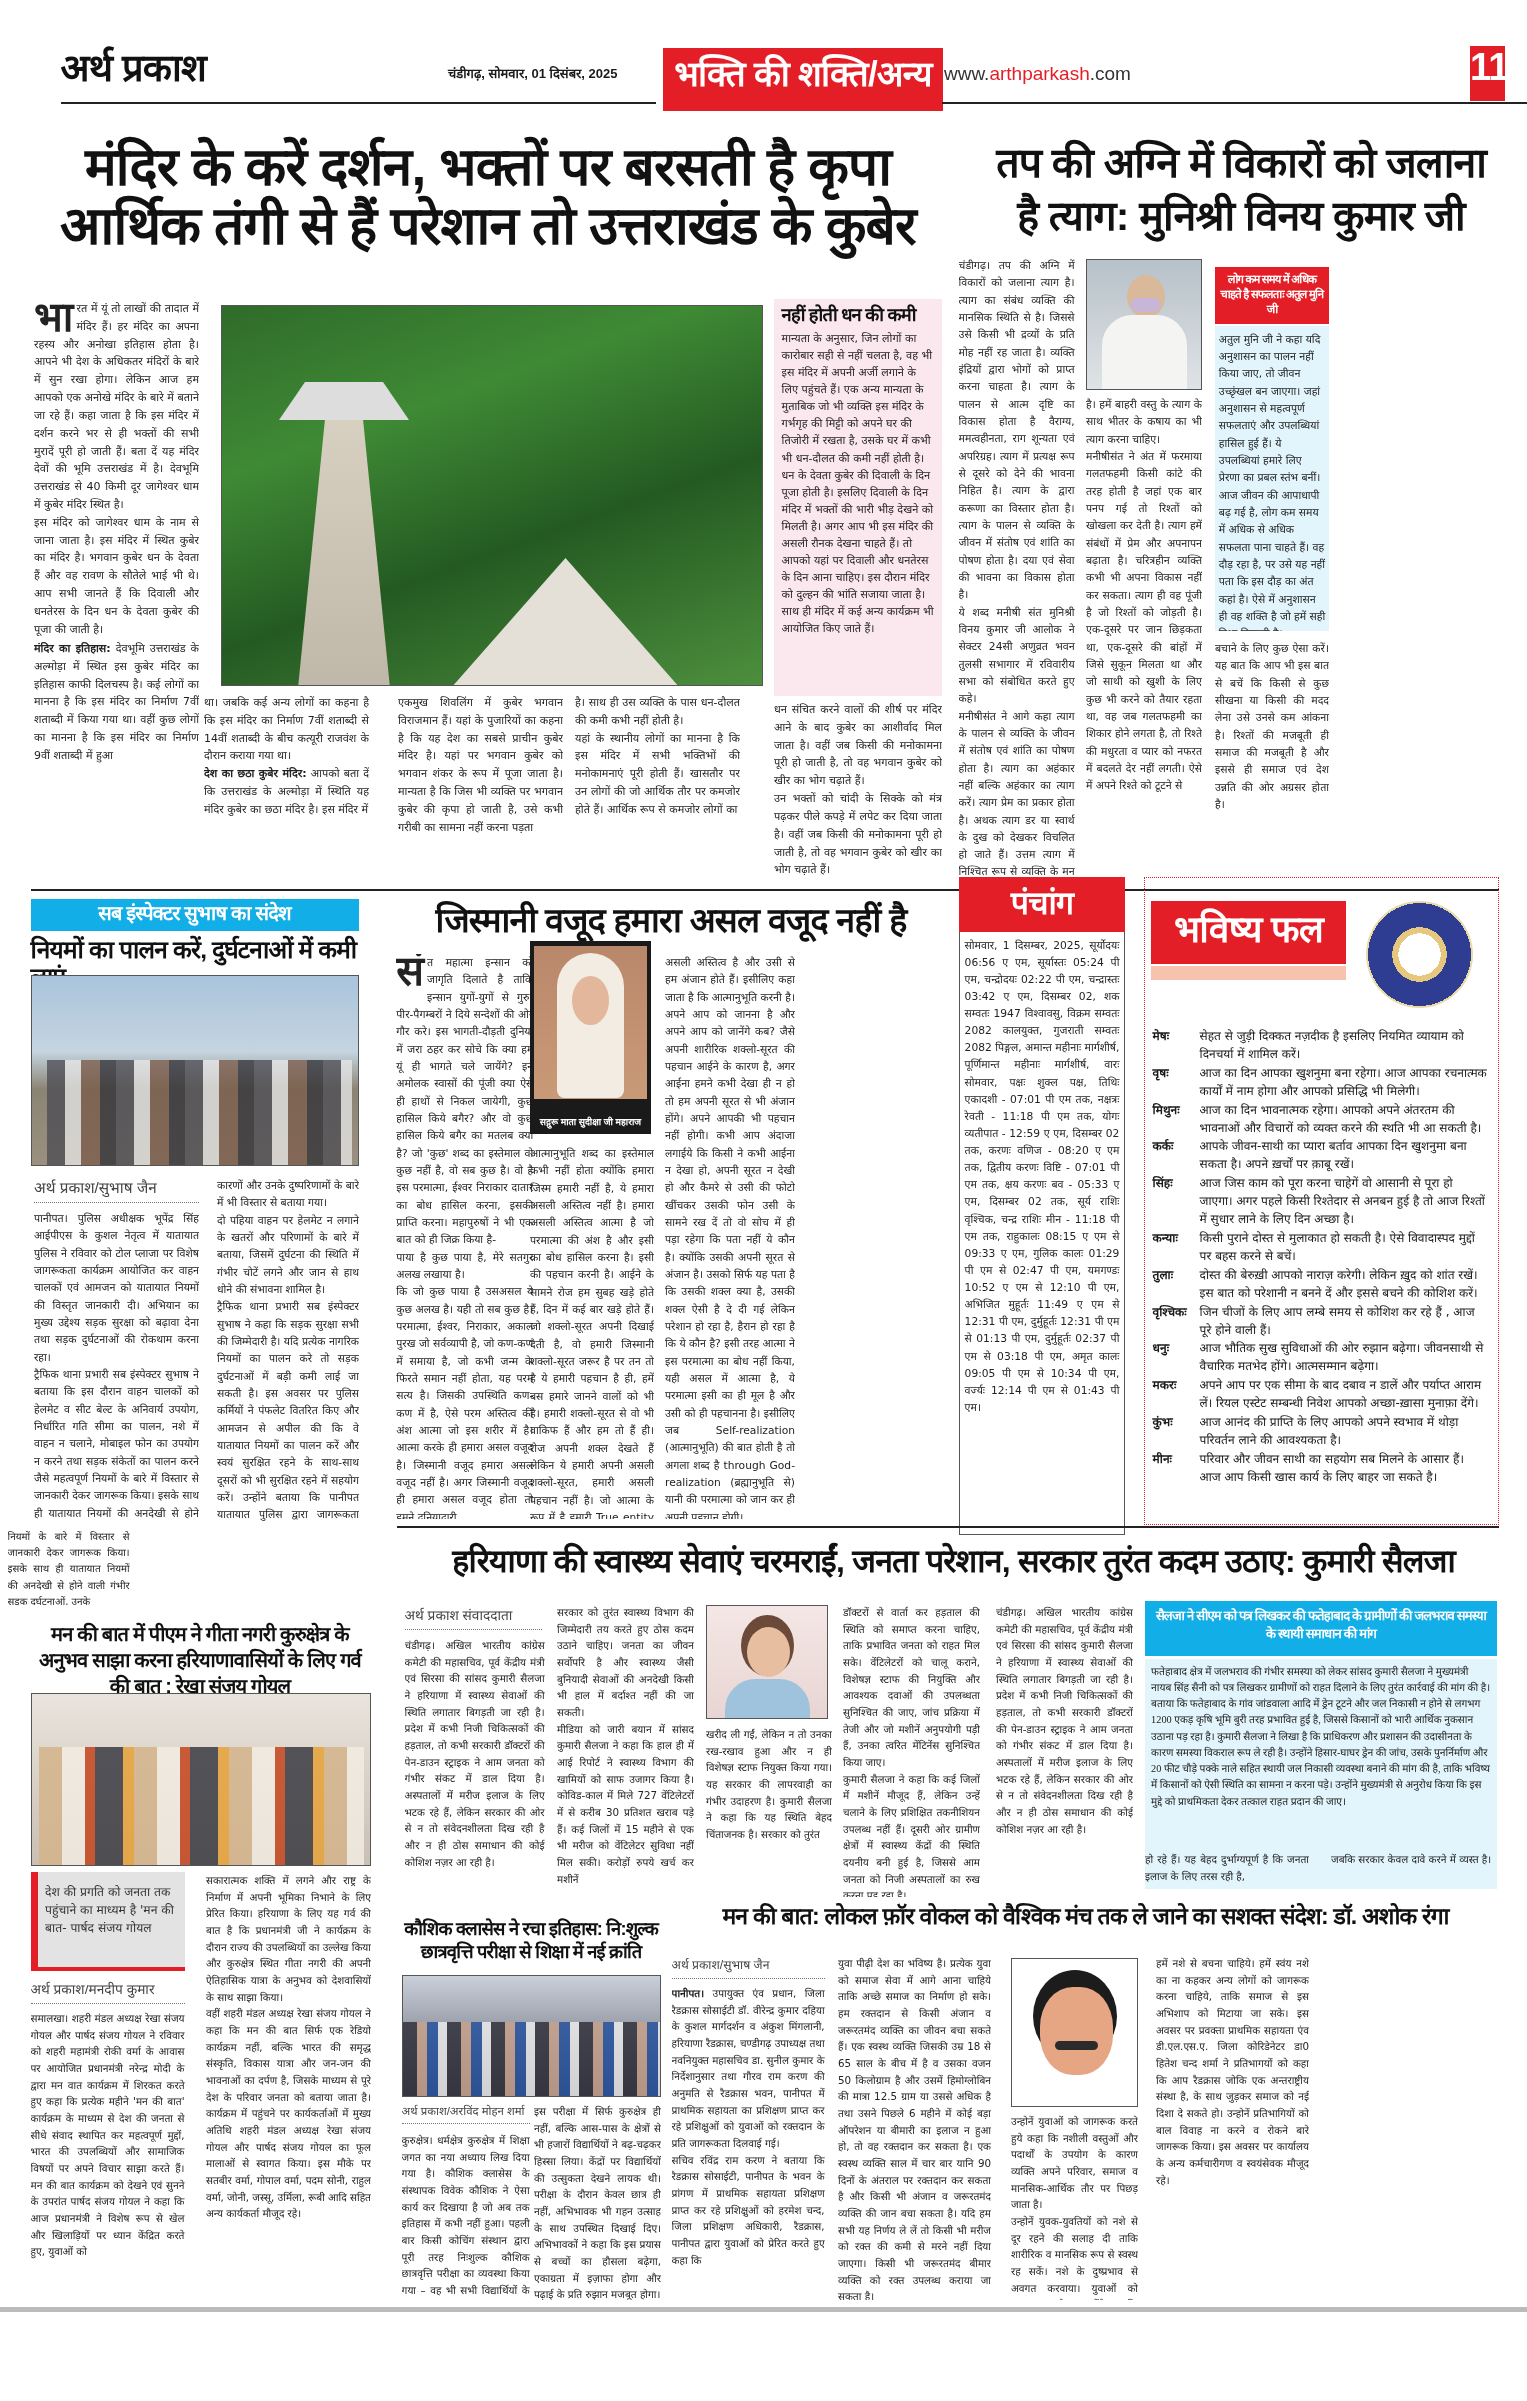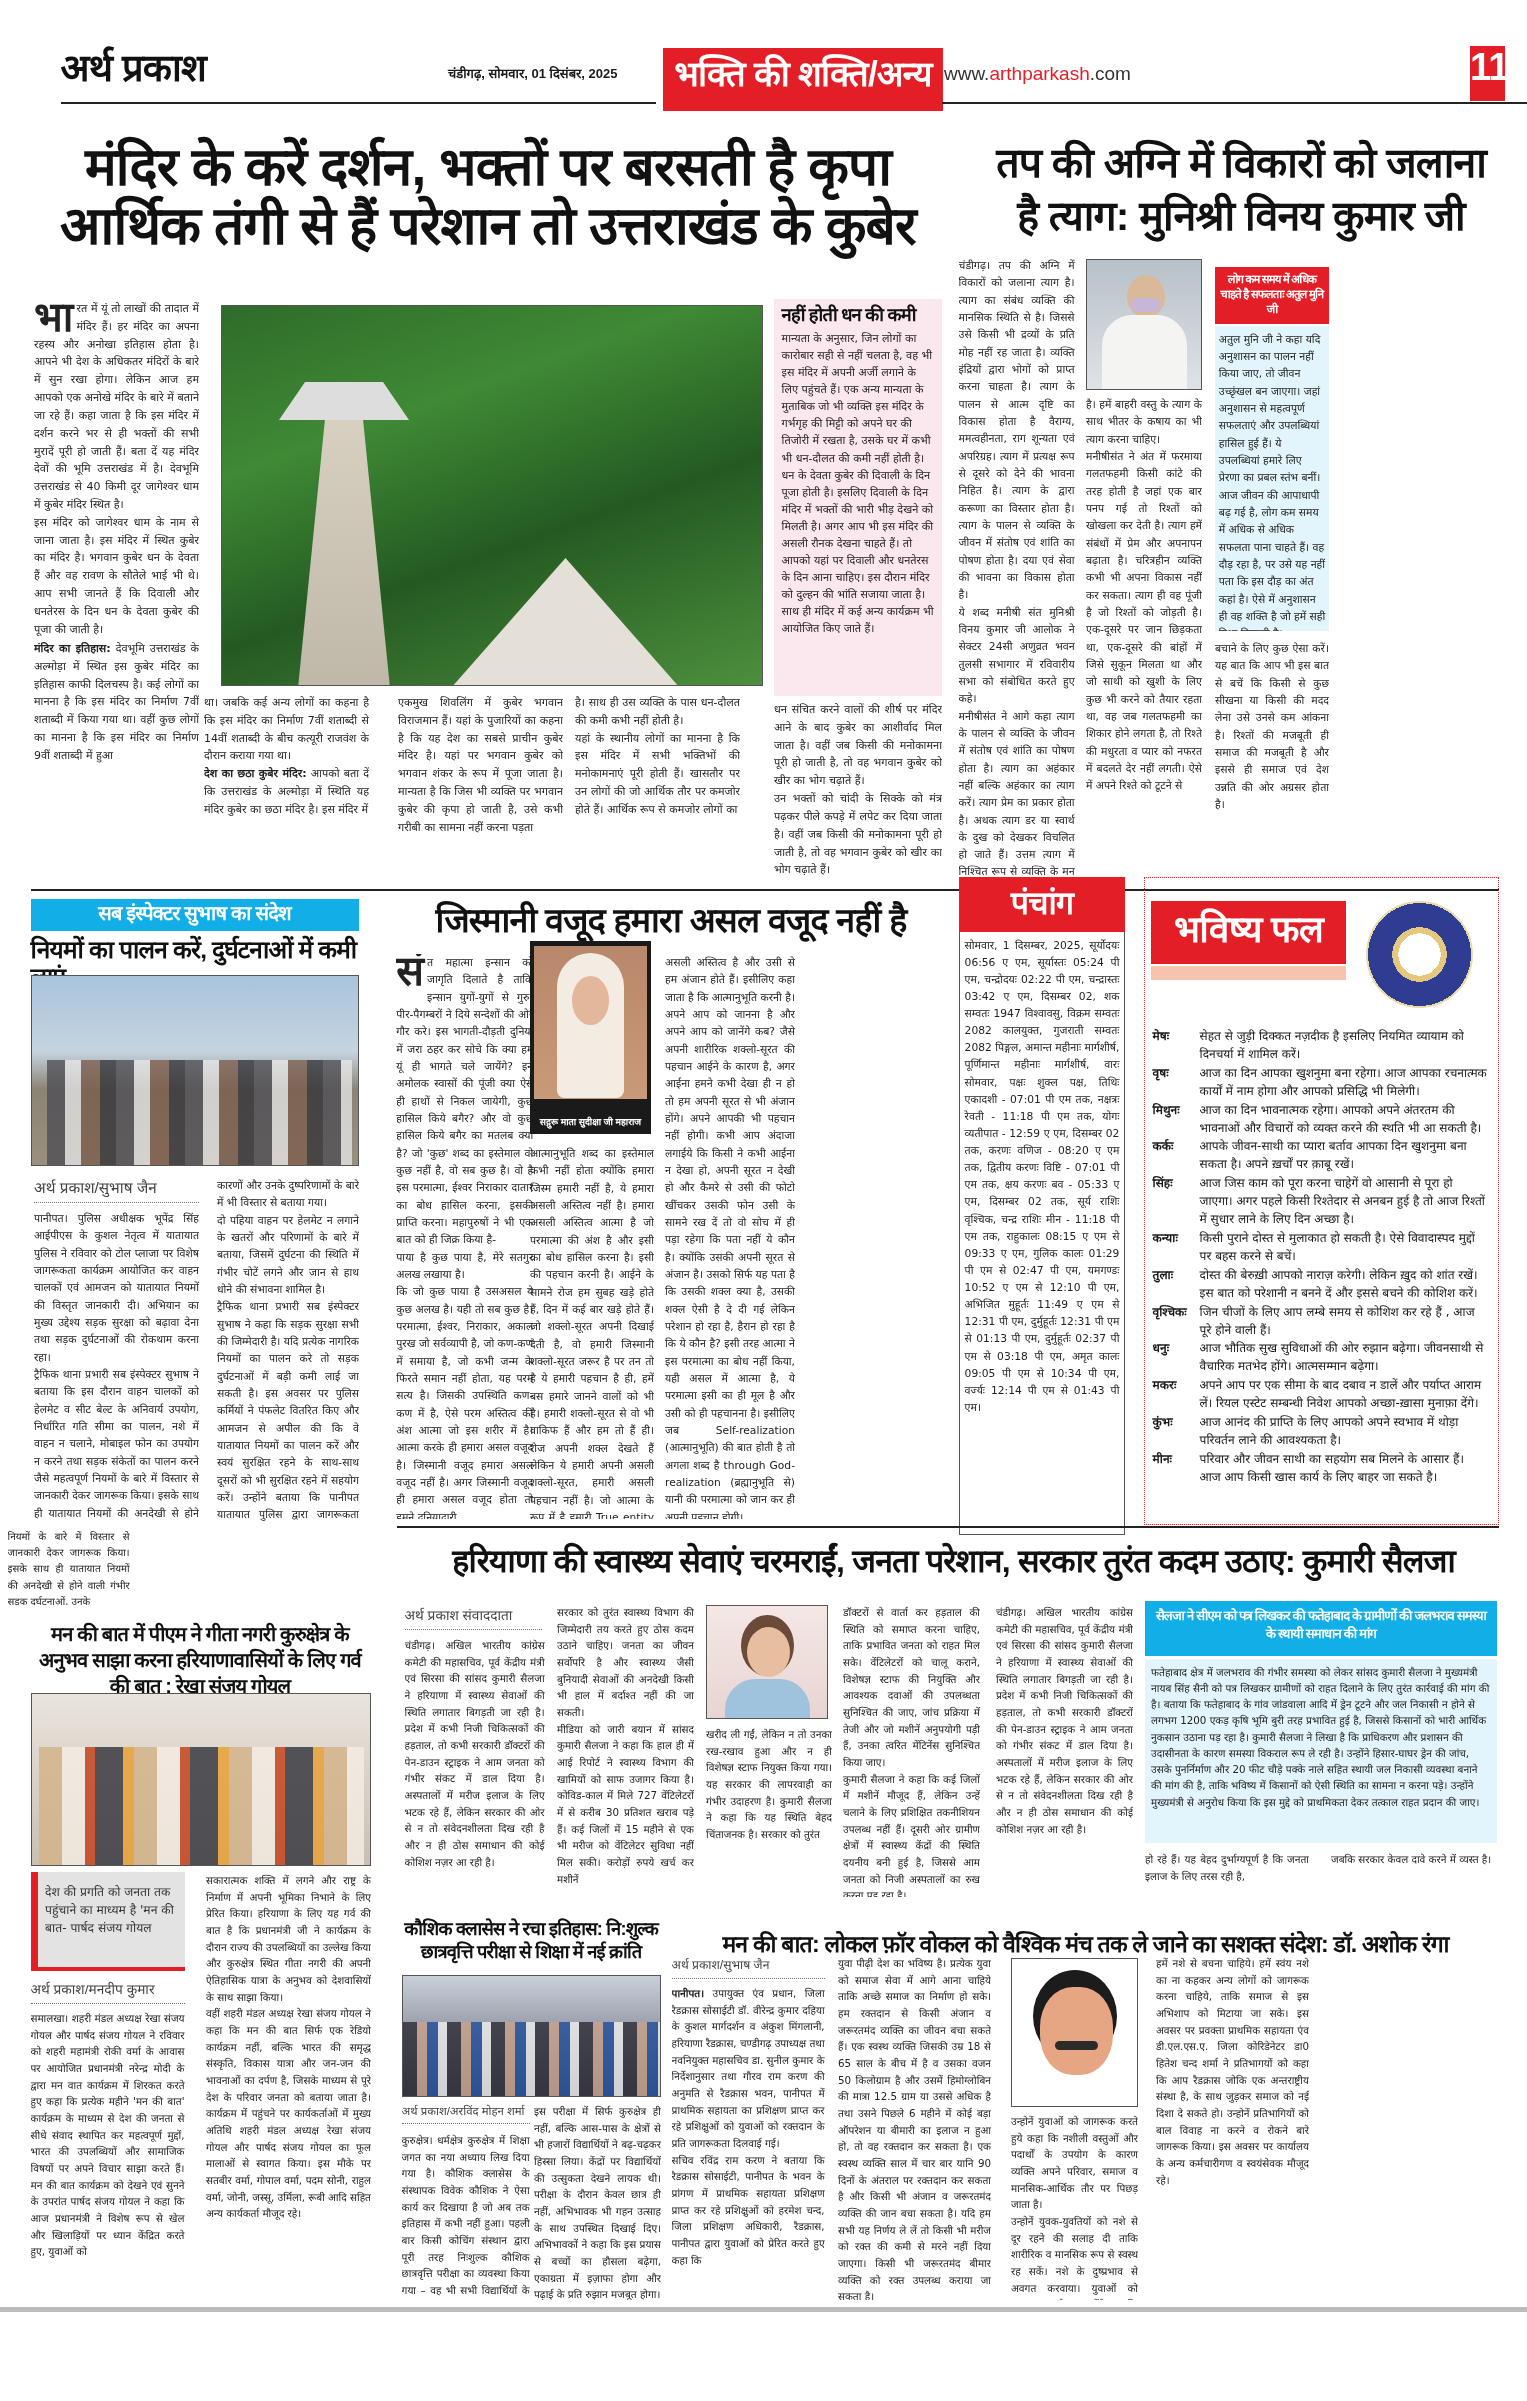--- a/index.html
+++ b/index.html
@@ -190,21 +190,21 @@
    मीडिया को जारी बयान में सांसद कुमारी सैलजा ने कहा कि हाल ही में आई रिपोर्ट ने स्वास्थ्य विभाग की खामियों को साफ उजागर किया है। कोविड-काल में मिले 727 वेंटिलेटरों में से करीब 30 प्रतिशत खराब पड़े हैं। कई जिलों में 15 महीने से एक भी मरीज को वेंटिलेटर सुविधा नहीं मिल सकी। करोड़ों रुपये खर्च कर मशीनें</div>
   <div class="photo" style="left:309px;top:76px;width:122px;height:114px;background:linear-gradient(#f4e7e5,#e8d5d3);">
     <div style="position:absolute;left:34px;top:9.2px;width:53px;height:61px;border-radius:50%;background:#6b4a3a;"></div>
     <div style="position:absolute;left:40px;top:21.4px;width:43px;height:50px;border-radius:50%;background:#e7bea0;"></div>
     <div style="position:absolute;left:18.3px;top:73px;width:85px;height:41px;border-radius:30.5px 30.5px 0 0;background:#9fc3dd;"></div>
   </div>
   <div class="col body-txt" style="left:309px;top:197px;width:126px;height:171px;font-size:10.3px;">खरीद ली गईं, लेकिन न तो उनका रख-रखाव हुआ और न ही विशेषज्ञ स्टाफ नियुक्त किया गया। यह सरकार की लापरवाही का गंभीर उदाहरण है। कुमारी सैलजा ने कहा कि यह स्थिति बेहद चिंताजनक है। सरकार को तुरंत</div>
   <div class="col body-txt" style="left:446px;top:75px;width:137px;height:293px;font-size:10.3px;white-space:pre-line">डॉक्टरों से वार्ता कर हड़ताल की स्थिति को समाप्त करना चाहिए, ताकि प्रभावित जनता को राहत मिल सके। वेंटिलेटरों को चालू कराने, विशेषज्ञ स्टाफ की नियुक्ति और आवश्यक दवाओं की उपलब्धता सुनिश्चित की जाए, जांच प्रक्रिया में तेजी और जो मशीनें अनुपयोगी पड़ी हैं, उनका त्वरित मेंटिनेंस सुनिश्चित किया जाए।
    कुमारी सैलजा ने कहा कि कई जिलों में मशीनें मौजूद हैं, लेकिन उन्हें चलाने के लिए प्रशिक्षित तकनीशियन उपलब्ध नहीं हैं। दूसरी ओर ग्रामीण क्षेत्रों में स्वास्थ्य केंद्रों की स्थिति दयनीय बनी हुई है, जिससे आम जनता को निजी अस्पतालों का रुख करना पड़ रहा है।</div>
   <div class="abs blue hl" style="left:748px;top:72px;width:352px;height:55px;font-size:13px;text-align:center;padding:6.1px 6.1px;color:#fff;line-height:1.4;">सैलजा ने सीएम को पत्र लिखकर की फतेहाबाद के ग्रामीणों की जलभराव समस्या के स्थायी समाधान की मांग</div>
-  <div class="abs" style="left:748px;top:130px;width:352px;height:184px;background:#e2f4fc;padding:4.6px 6.1px;overflow:hidden;">
+  <div class="abs" style="left:748px;top:130px;width:352px;height:230px;background:#e2f4fc;padding:4.6px 6.1px;overflow:hidden;font-family:Liberation Serif, serif;">
     <div class="body-txt" style="font-size:10.3px;line-height:1.58;text-align:left;">फतेहाबाद क्षेत्र में जलभराव की गंभीर समस्या को लेकर सांसद कुमारी सैलजा ने मुख्यमंत्री नायब सिंह सैनी को पत्र लिखकर ग्रामीणों को राहत दिलाने के लिए तुरंत कार्रवाई की मांग की है। बताया कि फतेहाबाद के गांव जांडवाला आदि में ड्रेन टूटने और जल निकासी न होने से लगभग 1200 एकड़ कृषि भूमि बुरी तरह प्रभावित हुई है, जिससे किसानों को भारी आर्थिक नुकसान उठाना पड़ रहा है। कुमारी सैलजा ने लिखा है कि प्राधिकरण और प्रशासन की उदासीनता के कारण समस्या विकराल रूप ले रही है। उन्होंने हिसार-घाघर ड्रेन की जांच, उसके पुनर्निर्माण और 20 फीट चौड़े पक्के नाले सहित स्थायी जल निकासी व्यवस्था बनाने की मांग की है, ताकि भविष्य में किसानों को ऐसी स्थिति का सामना न करना पड़े। उन्होंने मुख्यमंत्री से अनुरोध किया कि इस मुद्दे को प्राथमिकता देकर तत्काल राहत प्रदान की जाए।</div>
   </div>
   <div class="col body-txt" style="left:748px;top:322px;width:164px;height:46px;font-size:10.3px;">हो रहे हैं। यह बेहद दुर्भाग्यपूर्ण है कि जनता इलाज के लिए तरस रही है,</div>
   <div class="col body-txt" style="left:934px;top:322px;width:164px;height:46px;font-size:10.3px;">जबकि सरकार केवल दावे करने में व्यस्त है।</div>
   <div class="col body-txt" style="left:599px;top:75px;width:137px;height:293px;font-size:10.3px;"><span>चंडीगढ़। अखिल भारतीय कांग्रेस कमेटी की महासचिव, पूर्व केंद्रीय मंत्री एवं सिरसा की सांसद कुमारी सैलजा ने हरियाणा में स्वास्थ्य सेवाओं की स्थिति लगातार बिगड़ती जा रही है। प्रदेश में कभी निजी चिकित्सकों की हड़ताल, तो कभी सरकारी डॉक्टरों की पेन-डाउन स्ट्राइक ने आम जनता को गंभीर संकट में डाल दिया है। अस्पतालों में मरीज इलाज के लिए भटक रहे हैं, लेकिन सरकार की ओर से न तो संवेदनशीलता दिख रही है और न ही ठोस समाधान की कोई कोशिश नज़र आ रही है।</span></div>
 </div>
 
 <div class="abs" style="left:0;top:1529px;width:389px;height:872px;">
   <div class="col body-txt" style="left:7.6px;top:0;width:122px;height:76px;font-size:10px;">नियमों के बारे में विस्तार से जानकारी देकर जागरूक किया। इसके साथ ही यातायात नियमों की अनदेखी से होने वाली गंभीर सड़क दुर्घटनाओं, उनके</div>
   <div class="abs hl" style="left:30.5px;top:92px;width:339px;font-size:20px;line-height:1.3;text-align:center;">मन की बात में पीएम ने गीता नगरी कुरुक्षेत्र के अनुभव साझा करना हरियाणावासियों के लिए गर्व की बात : रेखा संजय गोयल</div>
@@ -224,21 +224,21 @@
   <div class="abs hl" style="left:4.6px;top:13.7px;width:259px;font-size:18.3px;text-align:center;line-height:1.3;">कौशिक क्लासेस ने रचा इतिहास: नि:शुल्क छात्रवृत्ति परीक्षा से शिक्षा में नई क्रांति</div>
   <div class="photo" style="left:4.6px;top:72px;width:259px;height:122px;background:linear-gradient(#c9d0da,#5c5a68);">
     <div style="position:absolute;left:0;top:46px;width:259px;height:76px;background:repeating-linear-gradient(90deg,#2b2b35 0 13.7px,#c9a28a 13.7px 24.4px,#1f4e9c 24.4px 35px,#efefef 35px 44px);opacity:.8"></div>
   </div>
   <div class="abs byline" style="left:4.6px;top:200px;width:128px;font-size:11.4px;">अर्थ प्रकाश/अरविंद मोहन शर्मा</div>
   <div class="col body-txt" style="left:4.6px;top:229px;width:128px;height:168px;font-size:10.3px;">कुरुक्षेत्र। धर्मक्षेत्र कुरुक्षेत्र में शिक्षा जगत का नया अध्याय लिख दिया गया है। कौशिक क्लासेस के संस्थापक विवेक कौशिक ने ऐसा कार्य कर दिखाया है जो अब तक इतिहास में कभी नहीं हुआ। पहली बार किसी कोचिंग संस्थान द्वारा पूरी तरह निःशुल्क कौशिक छात्रवृत्ति परीक्षा का व्यवस्था किया गया – वह भी सभी विद्यार्थियों के लिए।</div>
   <div class="col body-txt" style="left:137px;top:200px;width:127px;height:197px;font-size:10.3px;">इस परीक्षा में सिर्फ कुरुक्षेत्र ही नहीं, बल्कि आस-पास के क्षेत्रों से भी हजारों विद्यार्थियों ने बढ़-चढ़कर हिस्सा लिया। केंद्रों पर विद्यार्थियों की उत्सुकता देखने लायक थी। परीक्षा के दौरान केवल छात्र ही नहीं, अभिभावक भी गहन उत्साह के साथ उपस्थित दिखाई दिए। अभिभावकों ने कहा कि इस प्रयास से बच्चों का हौसला बढ़ेगा, एकाग्रता में इज़ाफा होगा और पढ़ाई के प्रति रुझान मजबूत होगा।</div>
 </div>
 
 <div class="abs" style="left:664px;top:1903px;width:864px;height:498px;">
-  <div class="abs hl" style="left:7.6px;top:29px;width:828px;font-size:23px;text-align:center;">मन की बात: लोकल फ़ॉर वोकल को वैश्विक मंच तक ले जाने का सशक्त संदेश: डॉ. अशोक रंगा</div>
+  <div class="abs hl" style="left:7.6px;top:1px;width:828px;font-size:23px;text-align:center;">मन की बात: लोकल फ़ॉर वोकल को वैश्विक मंच तक ले जाने का सशक्त संदेश: डॉ. अशोक रंगा</div>
   <div class="abs byline" style="left:7.6px;top:53px;width:153px;font-size:12.2px;">अर्थ प्रकाश/सुभाष जैन</div>
   <div class="col body-txt" style="left:7.6px;top:82px;width:153px;height:314px;font-size:10.3px;"><b>पानीपत।</b><span style="white-space:pre-line"> उपायुक्त एंव प्रधान, जिला रैडक्रास सोसाईटी डॉ. वीरेन्द्र कुमार दहिया के कुशल मार्गदर्शन व अंकुश मिंगलानी, हरियाणा रैडक्रास, चण्डीगढ़ उपाध्यक्ष तथा नवनियुक्त महासचिव डा. सुनील कुमार के निर्देशानुसार तथा गौरव राम करण की अनुमति से रैडक्रास भवन, पानीपत में प्राथमिक सहायता का प्रशिक्षण प्राप्त कर रहे प्रशिक्षुओं को युवाओं को रक्तदान के प्रति जागरूकता दिलवाई गई।
    सचिव रविंद्र राम करण ने बताया कि रैडक्रास सोसाईटी, पानीपत के भवन के प्रांगण में प्राथमिक सहायता प्रशिक्षण प्राप्त कर रहे प्रशिक्षुओं को हरमेश चन्द, जिला प्रशिक्षण अधिकारी, रैडक्रास, पानीपत द्वारा युवाओं को प्रेरित करते हुए कहा कि</span></div>
   <div class="col body-txt" style="left:174px;top:52px;width:153px;height:345px;font-size:10.3px;">युवा पीढ़ी देश का भविष्य है। प्रत्येक युवा को समाज सेवा में आगे आना चाहिये ताकि अच्छे समाज का निर्माण हो सके। हम रक्तदान से किसी अंजान व जरूरतमंद व्यक्ति का जीवन बचा सकते हैं। एक स्वस्थ व्यक्ति जिसकी उम्र 18 से 65 साल के बीच में है व उसका वजन 50 किलोग्राम है और उसमें हिमोग्लोबिन की मात्रा 12.5 ग्राम या उससे अधिक है तथा उसने पिछले 6 महीने में कोई बड़ा ऑपरेशन या बीमारी का इलाज न हुआ हो, तो वह रक्तदान कर सकता है। एक स्वस्थ व्यक्ति साल में चार बार यानि 90 दिनों के अंतराल पर रक्तदान कर सकता है और किसी भी अंजान व जरूरतमंद व्यक्ति की जान बचा सकता है। यदि हम सभी यह निर्णय ले लें तो किसी भी मरीज को रक्त की कमी से मरने नहीं दिया जाएगा। किसी भी जरूरतमंद बीमार व्यक्ति को रक्त उपलब्ध कराया जा सकता है।</div>
   <div class="photo" style="left:347px;top:55px;width:127px;height:149px;background:#fff;">
     <div style="position:absolute;left:21.4px;top:10.7px;width:84px;height:92px;border-radius:50%;background:#1c1c1c;"></div>
     <div style="position:absolute;left:27.5px;top:27.5px;width:73px;height:88px;border-radius:45%;background:#e6a684;"></div>
     <div style="position:absolute;left:43px;top:82px;width:43px;height:9.2px;border-radius:4.6px;background:#2b2b2b;"></div>
   </div>
   <div class="col body-txt" style="left:347px;top:210px;width:127px;height:187px;font-size:10.3px;white-space:pre-line">उन्होनें युवाओं को जागरूक करते हुये कहा कि नशीली वस्तुओं और पदार्थों के उपयोग के कारण व्यक्ति अपने परिवार, समाज व मानसिक-आर्थिक तौर पर पिछड़ जाता है।

